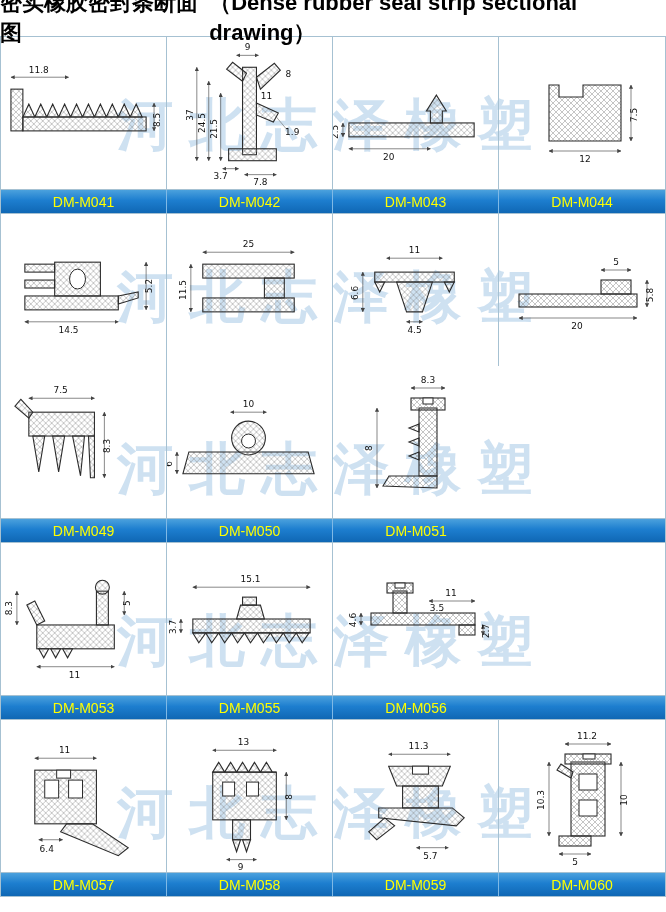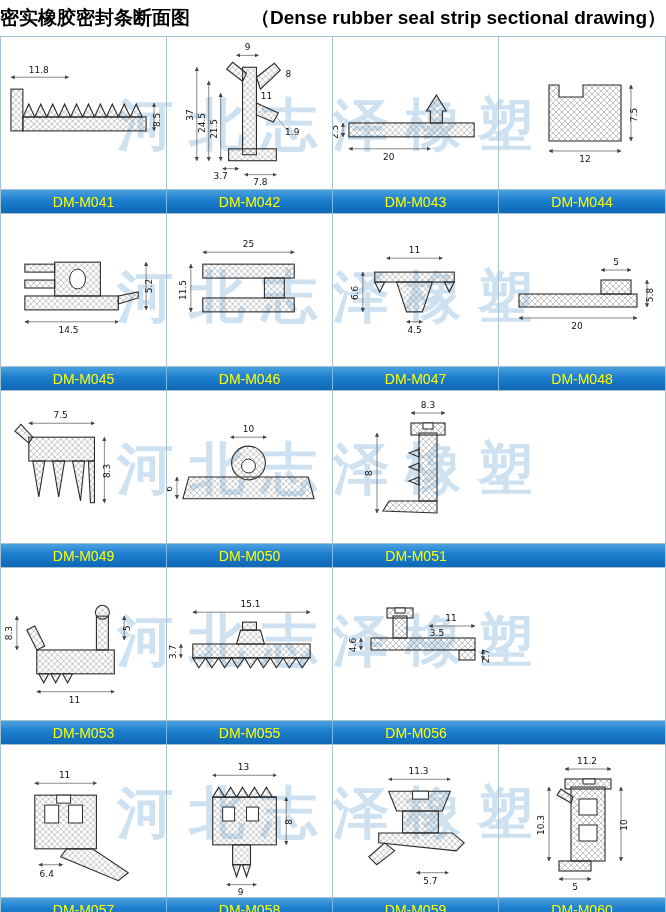--- a/index.html
+++ b/index.html
@@ -11,22 +11,22 @@
   
   .watermark { position:absolute; inset:0; z-index:0; pointer-events:none; }
   .wm-row {
     position:absolute; left:0; width:100%; text-align:center;
     font-size:56px; font-weight:bold; letter-spacing:16px; white-space:nowrap;
     color:rgba(126,176,219,0.38);
   }
   
   .content { position:relative; z-index:1; }
   header.titlebar {
-    height:36px; display:flex; align-items:center; justify-content:space-between;
-    font-weight:bold; font-size:19px; color:#000;
+    height:36px; display:flex; align-items:center; justify-content:flex-end;
+    font-weight:bold; font-size:22px; color:#000;
   }
   header.titlebar .en { font-weight:bold; }
   .grid { border:1px solid #a6c1d2; border-bottom:none; }
   .draw-row { display:grid; grid-template-columns:repeat(4,1fr); height:152px; }
   .cell { border-right:1px solid #a6c1d2; position:relative; }
   .cell:last-child { border-right:none; }
   .cell svg { width:100%; height:100%; display:block; }
   .bar-row {
     display:grid; grid-template-columns:repeat(4,1fr); height:23px;
     background:linear-gradient(180deg,#4ba1dd 0%, #1d7ecf 45%, #0f67b4 100%);
@@ -219,26 +219,20 @@
               <line class="dl" x1="102" y1="56" x2="132" y2="56"></line>
               <text class="dt" x="117" y="51">5</text>
               <line class="dl" x1="148" y1="66" x2="148" y2="93"></line>
               <text class="dt" x="154" y="81" transform="rotate(-90 154 81)">5.8</text>
               <line class="dl" x1="20" y1="104" x2="138" y2="104"></line>
               <text class="dt" x="78" y="115">20</text>
             </g>
           </svg>
         </div>
       </div>
-      <div class="bar-row">
-        <div class="bar-cell">DM-M045</div>
-        <div class="bar-cell">DM-M046</div>
-        <div class="bar-cell">DM-M047</div>
-        <div class="bar-cell">DM-M048</div>
-      </div>
 
       <div class="draw-row">
         <div class="cell">
           <svg viewBox="0 0 166 152">
             <g>
               <rect class="sh" x="28" y="46" width="66" height="24"></rect>
               <polygon class="sh" points="28,52 14,40 20,33 32,46"></polygon>
               <polygon class="sh" points="32,70 44,70 38,106"></polygon>
               <polygon class="sh" points="52,70 64,70 58,106"></polygon>
               <polygon class="sh" points="72,70 84,70 80,110"></polygon>

